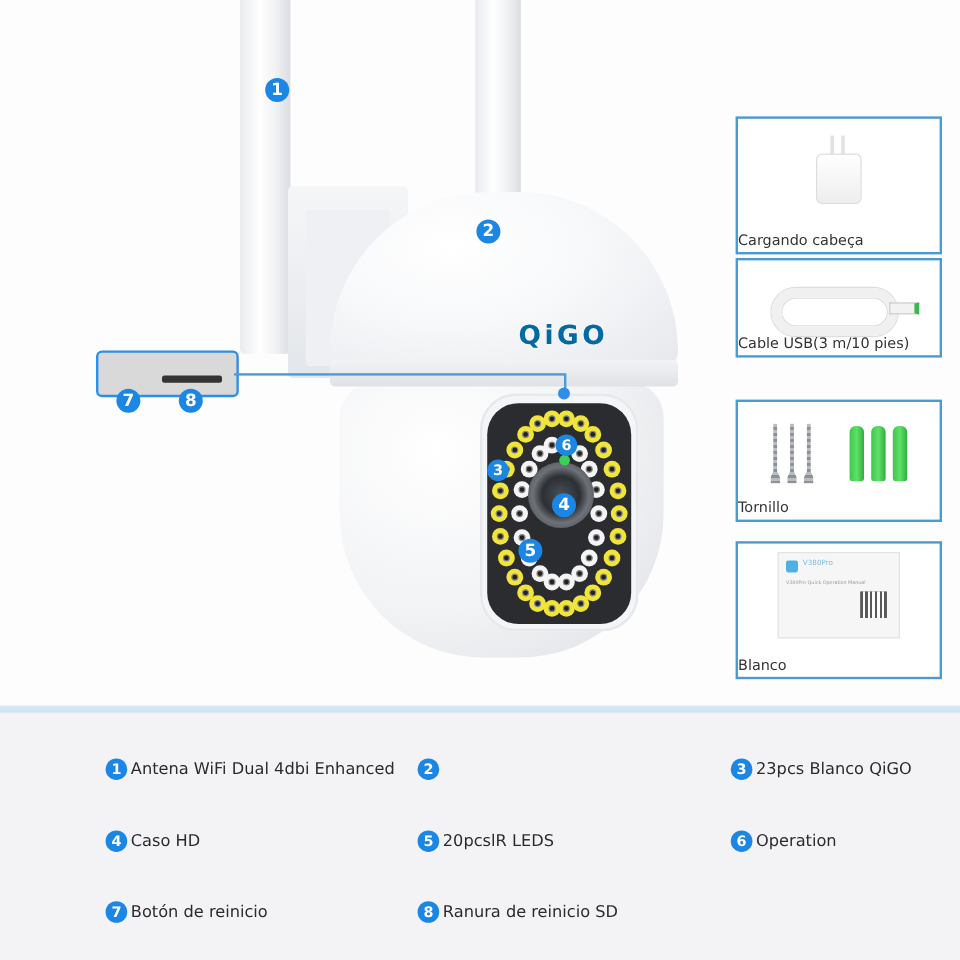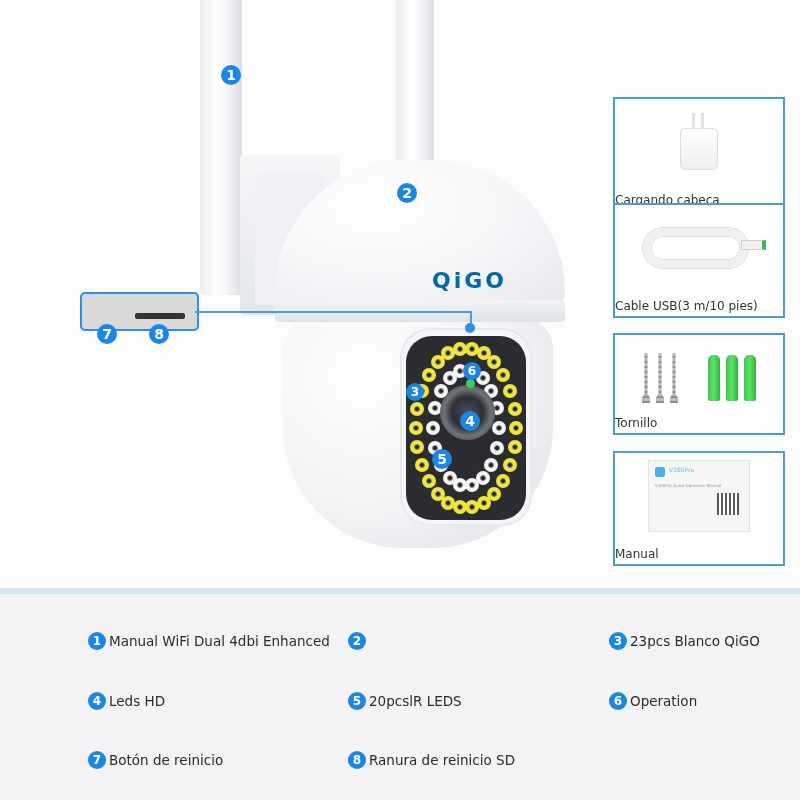--- a/index.html
+++ b/index.html
@@ -153,21 +153,21 @@
 <div class="badge" style="left:463px;top:362px">6</div>
 <div class="badge lg" style="left:97px;top:324px">7</div>
 <div class="badge lg" style="left:149px;top:324px">8</div>
 
 <div class="acc" style="top:97px;height:115px">
   <div class="acc-img">
       <div class="charger"></div>
     </div>
   <div class="acc-label">Cargando cabeça</div>
 </div>
-<div class="acc" style="top:203px;height:115px">
+<div class="acc" style="top:215px;height:83px">
   <div class="acc-img" style="justify-content:flex-start;padding-left:28px">
       <div class="cable"></div>
     </div>
   <div class="acc-label">Cable USB(3 m/10 pies)</div>
 </div>
 <div class="acc" style="top:333px;height:102px">
   <div class="acc-img">
     <div class="screw"></div>
       <div class="screw"></div>
       <div class="screw"></div>
@@ -180,40 +180,40 @@
 </div>
 <div class="acc" style="top:451px;height:115px">
   <div class="acc-img">
     <div class="manual">
       <div class="app"></div>
       <div class="mt">V380Pro</div>
       <div class="ms">V380Pro Quick Operation Manual</div>
       <div class="qr"></div>
     </div>
   </div>
-  <div class="acc-label">Manual</div>
+  <div class="acc-label">Blanco</div>
 </div>
 
 <div class="divider"></div>
 <div class="bottom"></div>
 
 <div class="feat" style="left:88px;top:632px">
   <span class="badge">1</span>
-  <span>Manual WiFi Dual 4dbi Enhanced</span>
+  <span>Antena WiFi Dual 4dbi Enhanced</span>
 </div>
 <div class="feat" style="left:348px;top:632px">
   <span class="badge">2</span>
 </div>
 <div class="feat" style="left:609px;top:632px">
   <span class="badge">3</span>
   <span>23pcs Blanco QiGO</span>
 </div>
 <div class="feat" style="left:88px;top:692px">
   <span class="badge">4</span>
-  <span>Leds HD</span>
+  <span>Caso HD</span>
 </div>
 <div class="feat" style="left:348px;top:692px">
   <span class="badge">5</span>
   <span>20pcslR LEDS</span>
 </div>
 <div class="feat" style="left:609px;top:692px">
   <span class="badge">6</span>
   <span>Operation</span>
 </div>
 <div class="feat" style="left:88px;top:751px">

